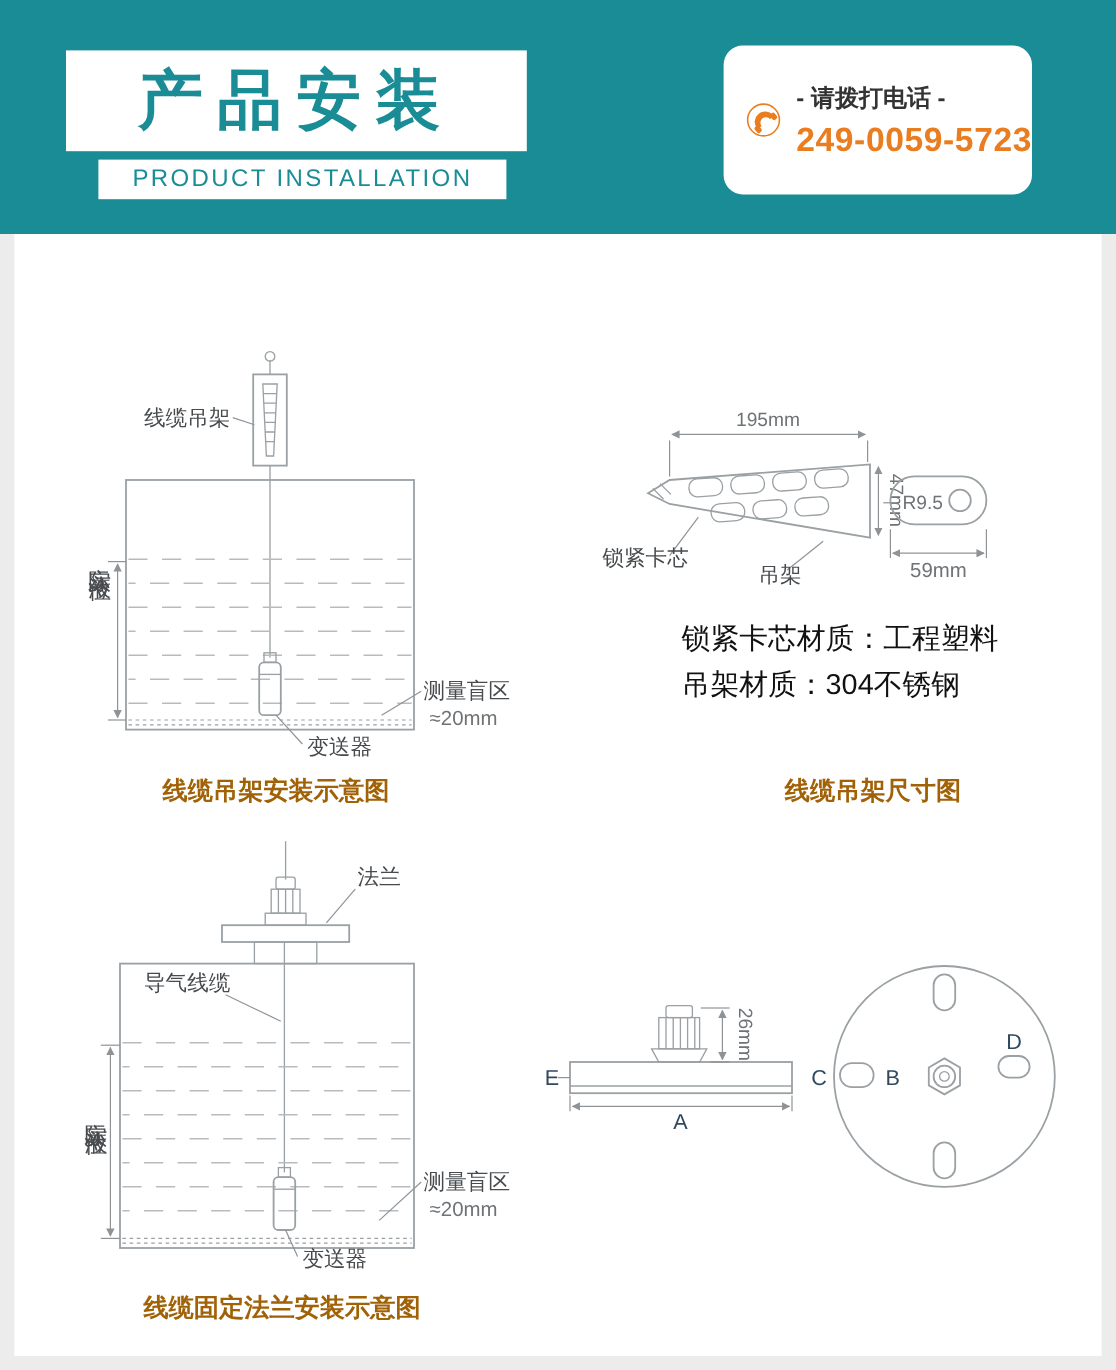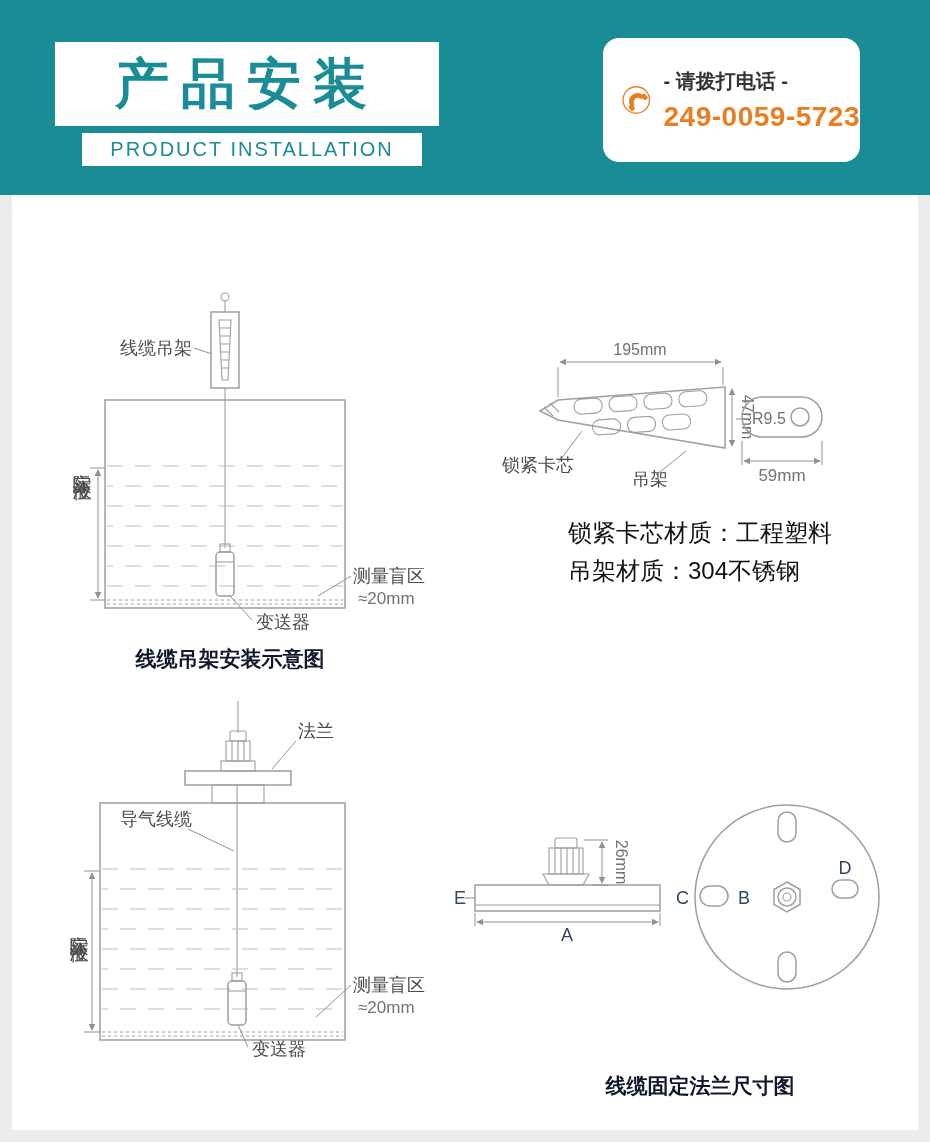--- a/index.html
+++ b/index.html
@@ -12,21 +12,21 @@
   .subtitle-box { position:absolute; left:55px; top:133px; width:340px; height:33px; background:#ffffff;
                   display:flex; align-items:center; justify-content:center;margin-left:27px; }
   .subtitle { font-size:20px; color:#1a8c96; letter-spacing:2px; white-space:nowrap; }
   .phone-card { position:absolute; left:603px; top:38px; width:257px; height:124px; background:#ffffff;
                 border-radius:16px; display:flex; align-items:center; padding-left:18px;
                 box-sizing:border-box; gap:12px; }
   .phone-label { font-size:20px; font-weight:bold; color:#333333; margin-bottom:6px; white-space:nowrap; }
   .phone-number { font-size:28px; font-weight:bold; color:#e97d1f; letter-spacing:0.5px; white-space:nowrap; }
   .card { position:absolute; left:12px; top:195px; width:906px; height:935px; background:#ffffff; }
   .diagram { position:absolute; }
-  .caption { position:absolute; font-size:21px; font-weight:bold; color:#0f172a; text-align:center; }
+  .caption { position:absolute; font-size:21px; font-weight:bold; color:#a16207; text-align:center; }
   .vlabel { position:absolute; writing-mode:vertical-rl; text-orientation:upright; font-size:19px;
             color:#474b4e; letter-spacing:3px; }
   .specs { position:absolute; left:568px; top:514px; font-size:24px; color:#111111; line-height:38px; }
   svg text { font-family:"Liberation Sans","DejaVu Sans",sans-serif; }
   .outline { stroke:#9aa0a3; stroke-width:1.5; fill:none; }
   .thin    { stroke:#9aa0a3; stroke-width:1.1; fill:none; }
   .dim     { stroke:#8f9396; stroke-width:1; fill:none; }
   .dash    { stroke:#b8bbbd; stroke-width:1.2; fill:none; stroke-dasharray:16 12; }
   .hatch   { stroke:#9aa0a3; stroke-width:1; fill:none; stroke-dasharray:3 3; }
   .lbl    { fill:#474b4e; font-size:18px; }
@@ -163,20 +163,21 @@
 
     <line x1="78" y1="128" x2="102" y2="96" class="dim"></line>
     <text x="22" y="136" class="lbl">锁紧卡芯</text>
     <line x1="176" y1="140" x2="206" y2="116" class="dim"></line>
     <text x="152" y="150" class="lbl">吊架</text>
   </svg>
   <div class="specs">
     <div>锁紧卡芯材质：工程塑料</div>
     <div>吊架材质：304不锈钢</div>
   </div>
+  <div class="caption" style="left:555px; top:645px; width:345px;">线缆吊架尺寸图</div>
 
   <svg class="diagram" style="left:60px; top:695px;" width="390" height="370" viewBox="0 0 390 370">
     <defs>
       <marker id="m3" viewBox="0 0 10 10" refX="9" refY="5" markerWidth="7" markerHeight="7" orient="auto-start-reverse">
         <path d="M0,0L10,5L0,10z" fill="#8f9396"></path>
       </marker>
     </defs>
 
     <g>
       <line x1="178" y1="6" x2="178" y2="38" class="thin"></line>
@@ -219,20 +220,21 @@
       <rect x="168" y="286" width="18" height="44" rx="4" class="outline"></rect>
       <line x1="168" y1="296" x2="186" y2="296" class="thin"></line>
     </g>
     <line x1="291" y1="290" x2="256" y2="322" class="dim"></line>
     <text x="293" y="296" class="lbl">测量盲区</text>
     <text x="298" y="318" class="dimtxt" style="font-size:17px">≈20mm</text>
     <line x1="178" y1="330" x2="188" y2="352" class="dim"></line>
     <text x="192" y="360" class="lbl">变送器</text>
   </svg>
   <div class="vlabel" style="left:66px; top:920px; height:100px;">实际液位</div>
+  <div class="caption" style="left:55px; top:1076px; width:360px;">线缆固定法兰安装示意图</div>
 
   <svg class="diagram" style="left:450px; top:770px;" width="440" height="250" viewBox="0 0 440 250">
     <defs>
       <marker id="m4" viewBox="0 0 10 10" refX="9" refY="5" markerWidth="7" markerHeight="7" orient="auto-start-reverse">
         <path d="M0,0L10,5L0,10z" fill="#8f9396"></path>
       </marker>
     </defs>
 
     <g>
       <rect x="25" y="115" width="185" height="26" class="outline"></rect>
@@ -264,15 +266,14 @@
       <rect x="328" y="182" width="18" height="30" rx="9" class="outline"></rect>
       <rect x="250" y="116" width="28" height="20" rx="10" class="outline"></rect>
       <rect x="382" y="110" width="26" height="18" rx="9" class="outline"></rect>
       <polygon points="337,112 350,119.5 350,134.5 337,142 324,134.5 324,119.5" class="outline"></polygon>
       <circle cx="337" cy="127" r="9" class="outline"></circle>
       <circle cx="337" cy="127" r="4" class="thin"></circle>
     </g>
     <text x="288" y="134" class="letter">B</text>
     <text x="395" y="104" text-anchor="middle" class="letter">D</text>
   </svg>
-  <div class="caption" style="left:540px; top:1072px; width:320px;">线缆固定法兰尺寸图</div>
 
 </div>
 
 </body></html>

